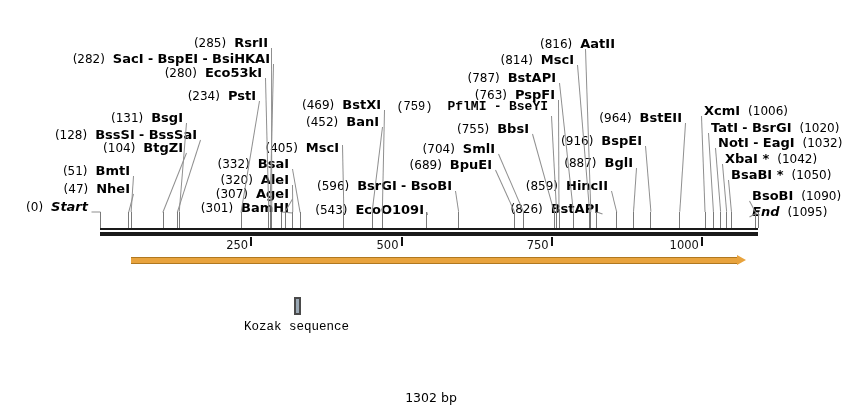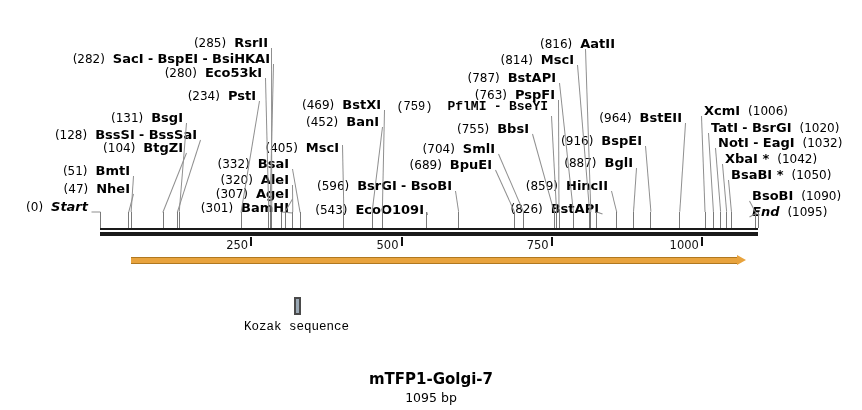--- a/index.html
+++ b/index.html
@@ -230,16 +230,15 @@
 
   <div class="orf" id="orf" style="left: 131.2px; top: 256px; width: 615.3px;">
     <div class="bar" id="orfbar" style="width: 606.3px;"></div>
     <div class="head" id="orfhead" style="left: 606.3px;"></div>
   </div>
 
 
   <div class="koz-mark" id="koz" style="left: 293.5px; top: 297px; width: 7px; height: 18px;"></div>
   <div class="koz-lbl" id="kozlbl" style="left: 296.5px; top: 320px;">Kozak sequence</div>
 
-  <div class="title" style="top:370px;">mTFP1-Golgi-7</div>
-  <div class="subtitle" style="top:390px;">1095 bp</div>
+  <div class="subtitle" style="top:390px;">1302 bp</div>
 
 </div>
 
 </body></html>

